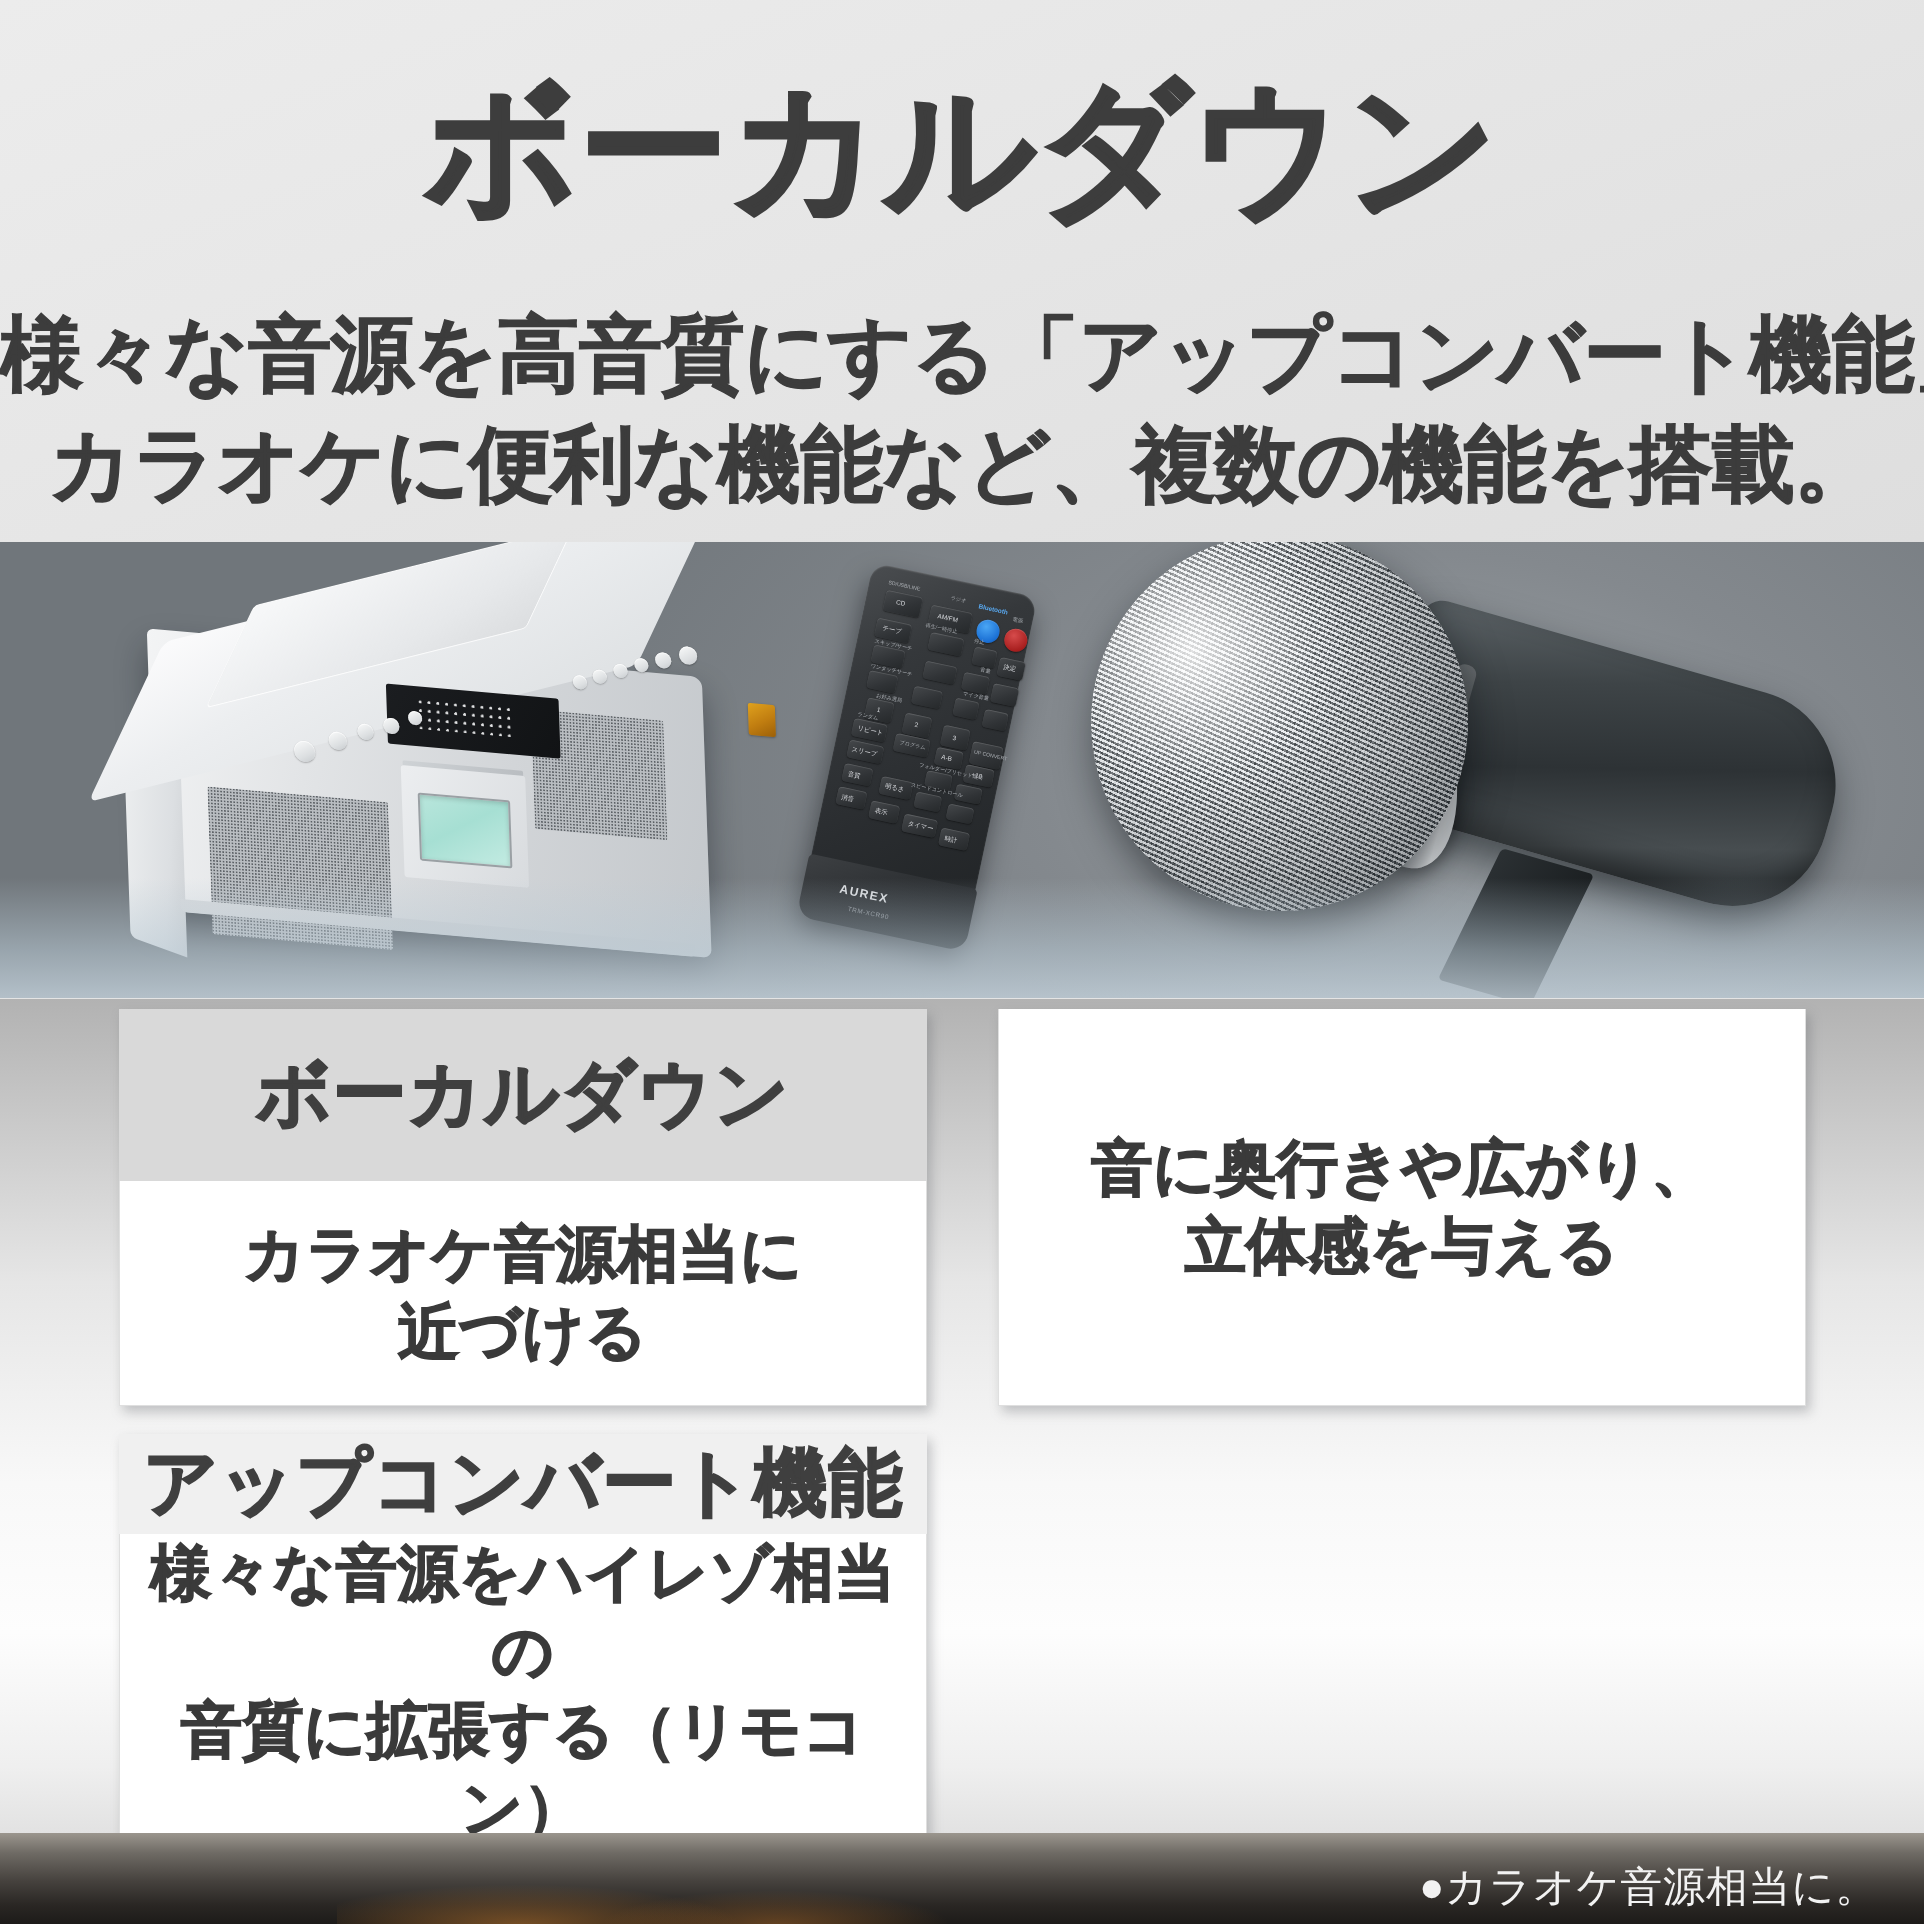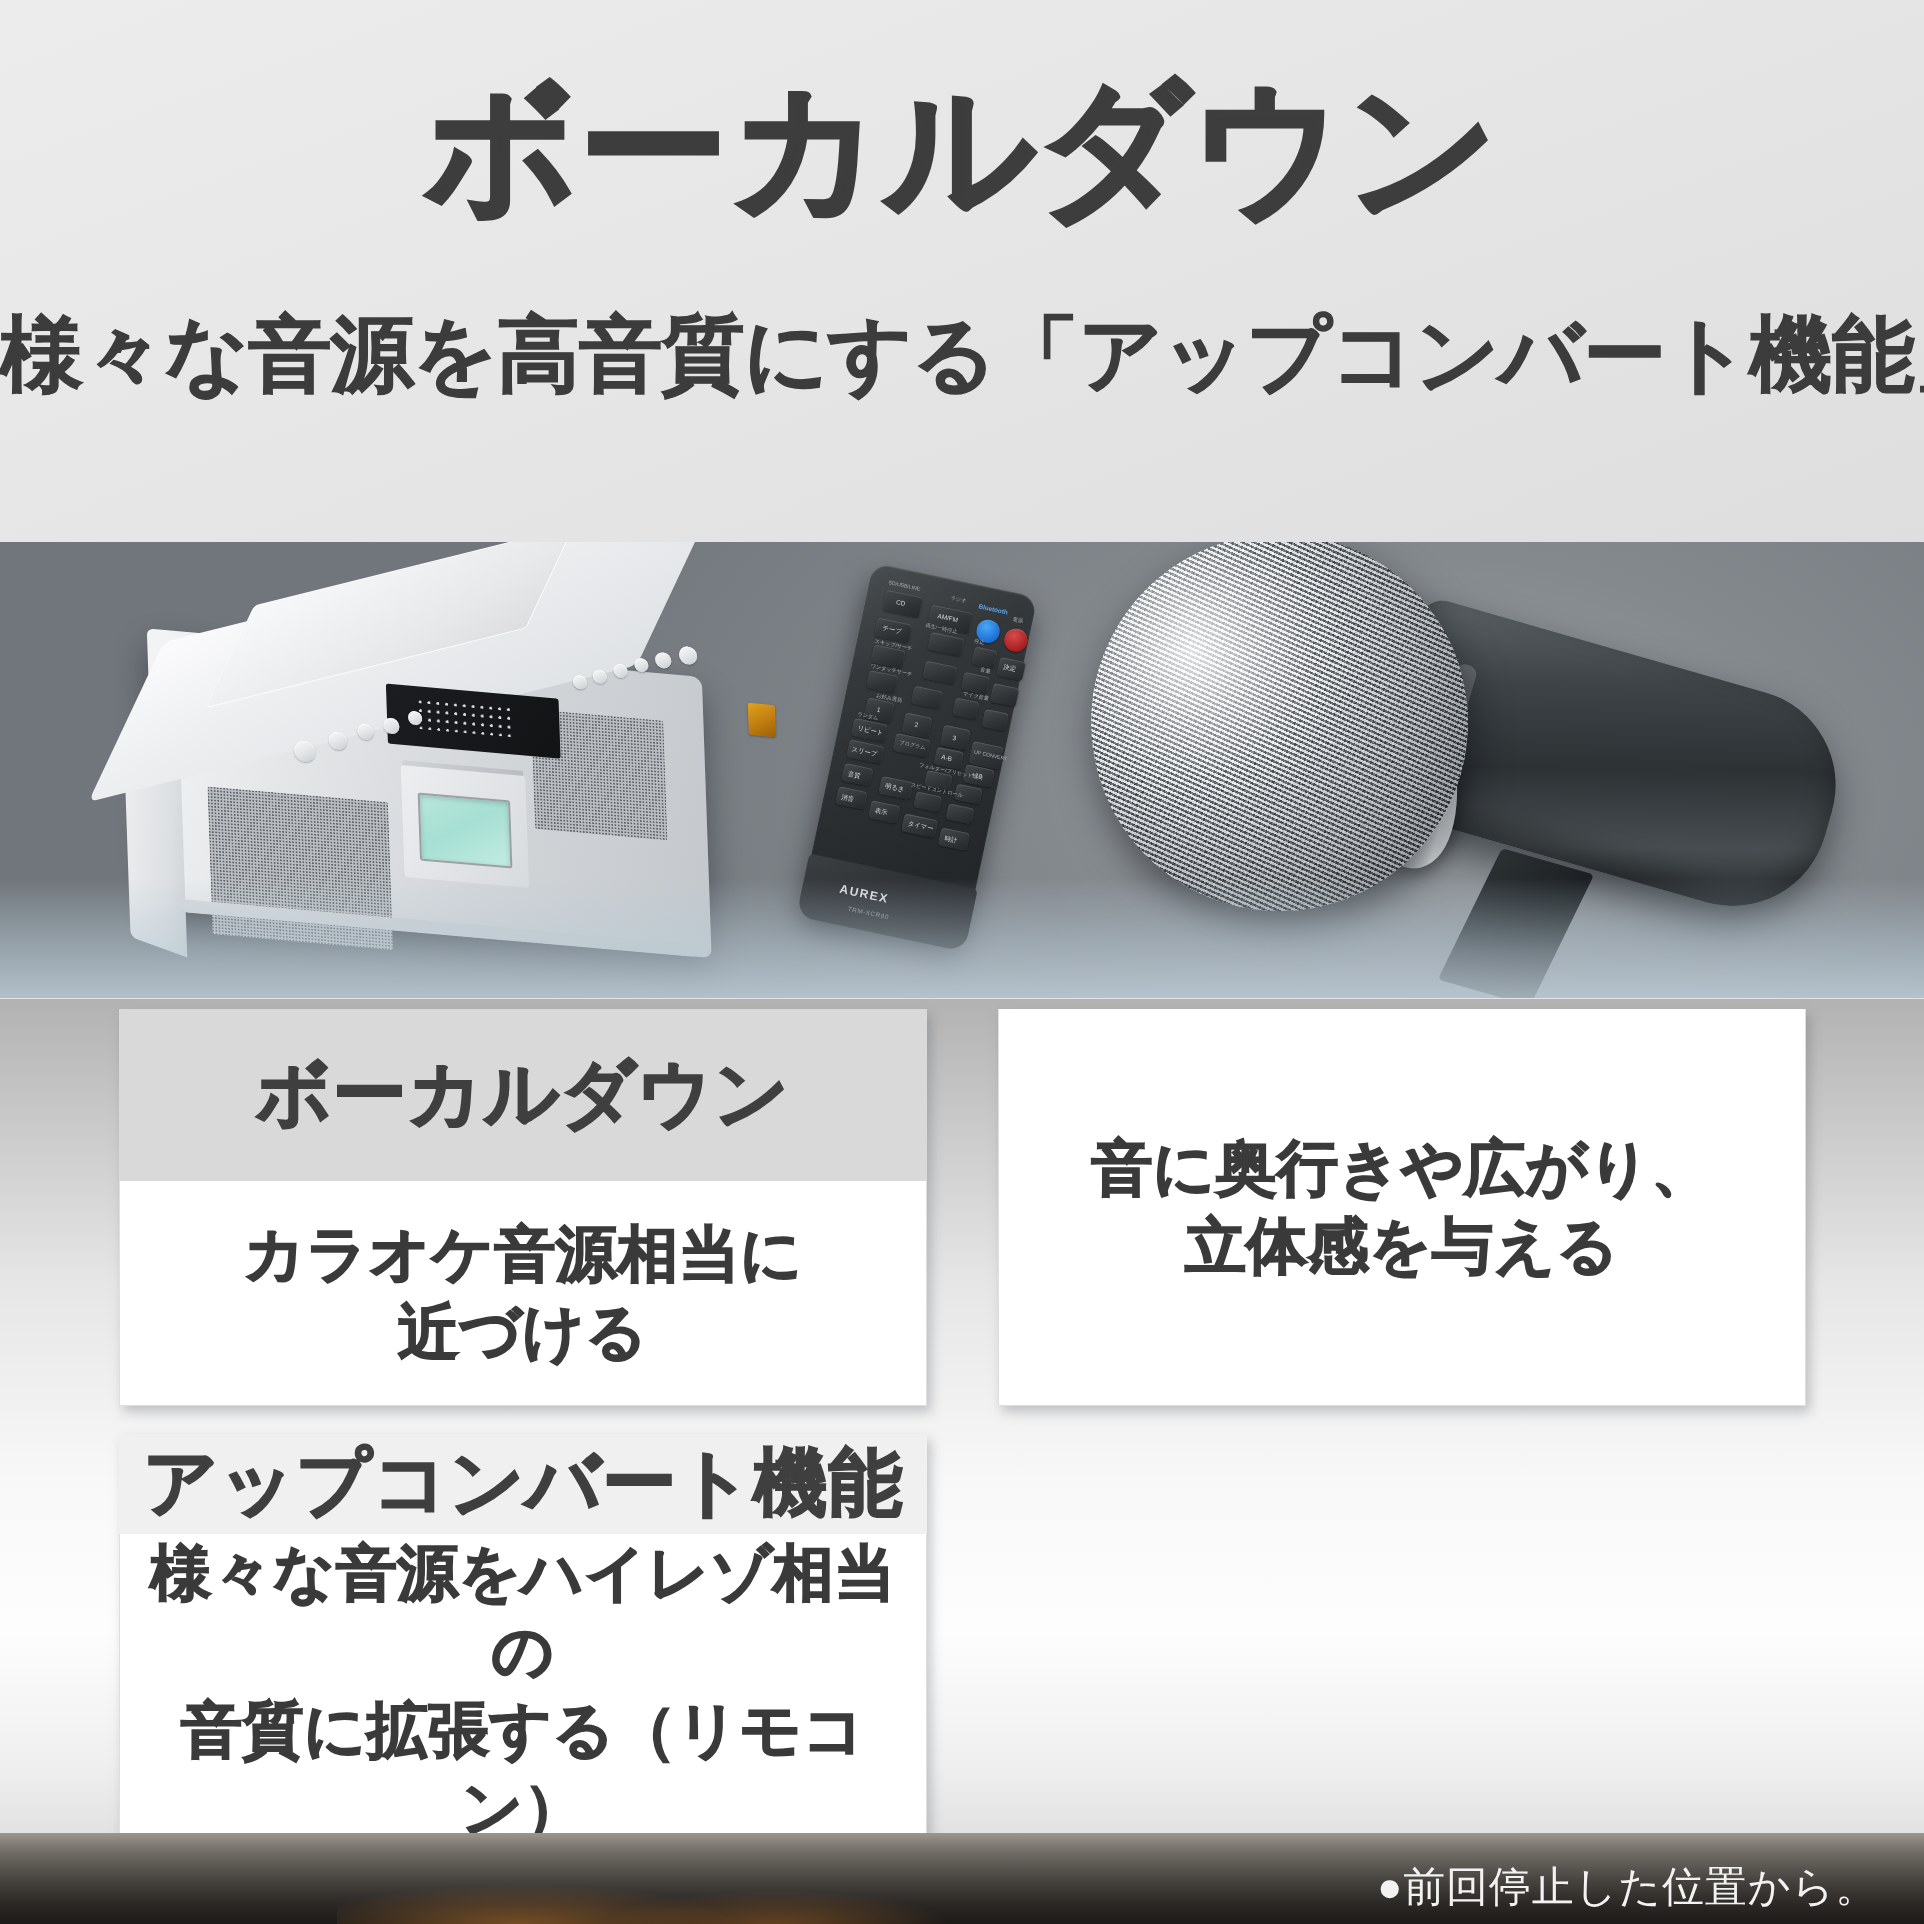--- a/index.html
+++ b/index.html
@@ -271,20 +271,21 @@
   }
 </style>
 </head>
 <body>
 
 <div id="page">
 
   <div class="top-band">
     <div class="headline">ボーカルダウン</div>
     <div class="sub sub1">様々な音源を高音質にする「アップコンバート機能」や、</div>
+    <div class="sub sub2">カラオケに便利な機能など、複数の機能を搭載。</div>
   </div>
 
   <div class="photo-band">
 
     <div class="boombox">
       <div class="bb-body"></div>
       <div class="bb-leftside"></div>
       <div class="bb-top"></div>
       <div class="bb-lid"></div>
       <div class="grille grille-l"></div>
@@ -433,17 +434,17 @@
         <div class="card-body">
           <span class="card-body-text">様々な音源をハイレゾ相当の
 音質に拡張する（リモコン）</span>
         </div>
       </div>
 
     </div>
   </div>
 
   <div class="footer">
-    <div class="footnote">●前回停止した位置から。</div>
+    <div class="footnote">●カラオケ音源相当に。</div>
   </div>
 
 </div>
 
 
 </body></html>

